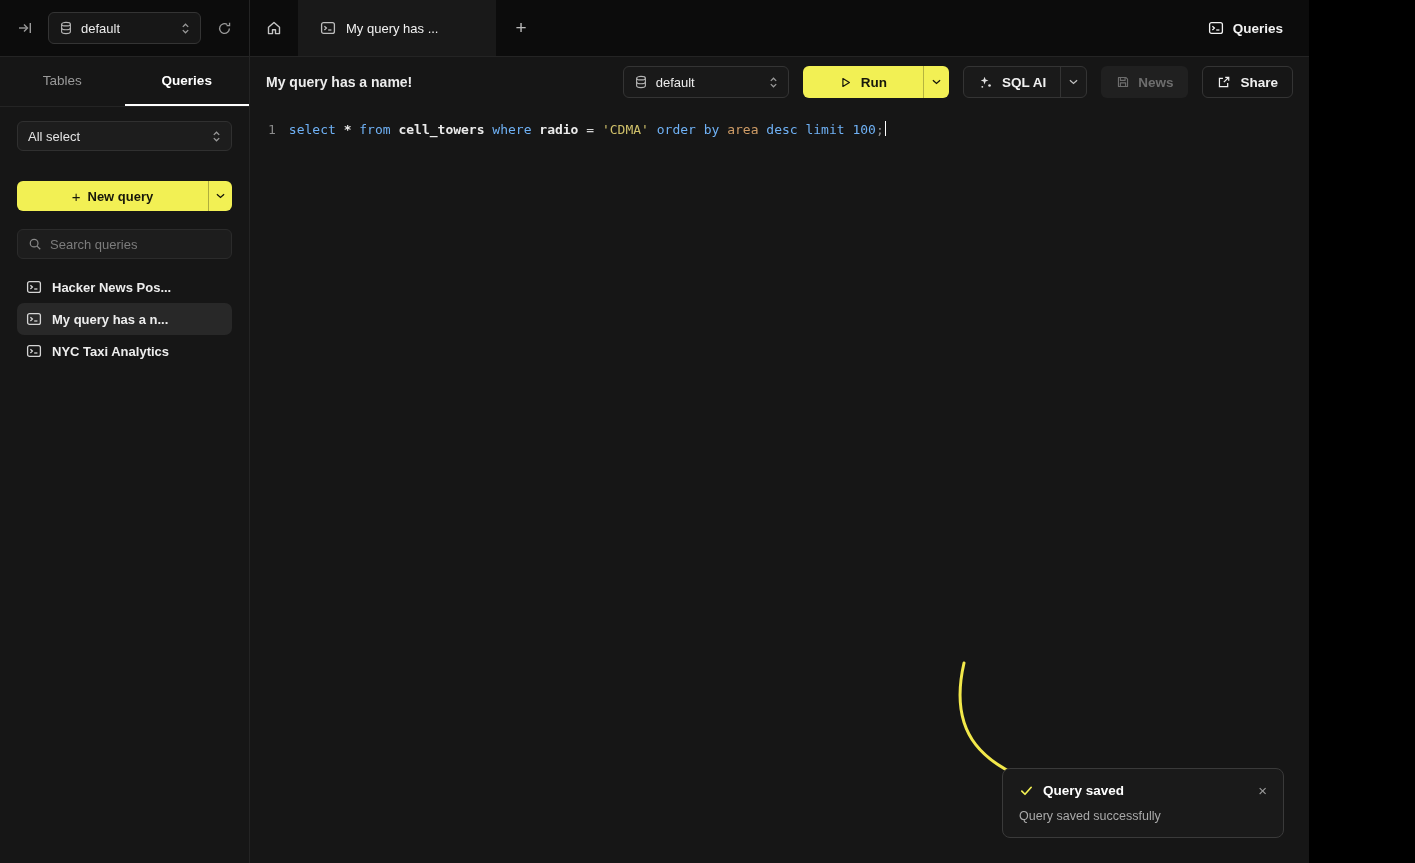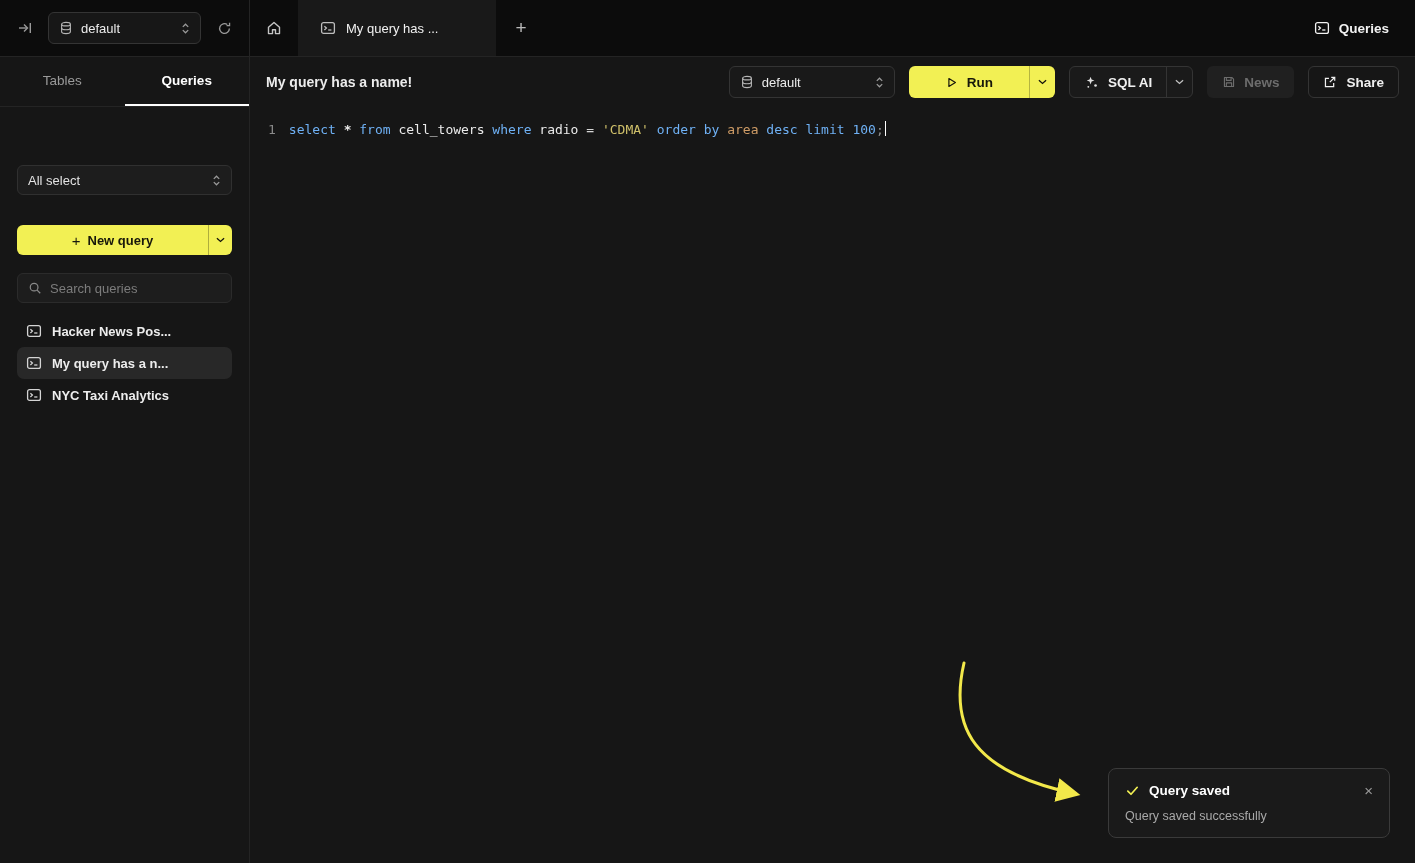--- a/index.html
+++ b/index.html
@@ -8,40 +8,40 @@
     --panel:#1d1d1d;
     --border:#242424;
     --ctl-border:#343434;
     --yellow:#f2f054;
     --arrow:#f2e84a;
     --text:#ececec;
     --muted:#9a9a9a;
   }
   *{box-sizing:border-box;margin:0;padding:0}
   body{margin:0;background:#000;font-family:"Liberation Sans",sans-serif;}
-  .app{position:relative;width:1415px;height:863px;background:var(--bg);color:var(--text);overflow:hidden;font-size:13px;}
+  .app{position:relative;width:1309px;height:863px;background:var(--bg);color:var(--text);overflow:hidden;font-size:13px;}
 
   
   .topbar{height:57px;background:var(--topbar);border-bottom:1px solid var(--border);display:flex;align-items:stretch;}
   .topbar-left{width:250px;display:flex;align-items:center;gap:10px;padding:0 12px;border-right:1px solid var(--border);}
   .icon-btn{width:26px;height:26px;display:flex;align-items:center;justify-content:center;color:var(--muted);cursor:pointer;flex:0 0 auto;}
   .db-select{flex:1;height:32px;border:1px solid var(--ctl-border);background:#171717;border-radius:6px;display:flex;align-items:center;gap:8px;padding:0 10px;color:var(--text);cursor:pointer;}
   .db-select .grow{flex:1}
   .tabstrip{flex:1;display:flex;align-items:stretch;}
   .home-btn{width:48px;display:flex;align-items:center;justify-content:center;color:#c4c4c4;cursor:pointer;}
   .tab{display:flex;align-items:center;gap:10px;padding:0 22px;background:#191919;color:#f2f2f2;font-weight:400;min-width:198px;cursor:pointer;}
   .tab .ticon{color:#bdbdbd;display:flex}
   .plus-btn{width:50px;display:flex;align-items:center;justify-content:center;color:#b9b9b9;font-size:19px;cursor:pointer;}
   .topbar-right{display:flex;align-items:center;gap:9px;padding-right:26px;font-weight:600;font-size:13.5px;color:#f2f2f2;cursor:pointer;}
 
   
   .body{display:flex;height:806px;}
 
   
-  .sidebar{width:250px;border-right:1px solid var(--border);display:flex;flex-direction:column;background:var(--bg);gap:44px;}
+  .sidebar{width:250px;border-right:1px solid var(--border);display:flex;flex-direction:column;background:var(--bg);}
   .sidebar-tabs{display:flex;height:50px;border-bottom:1px solid var(--border);flex:0 0 auto;}
   .s-tab{flex:1;display:flex;align-items:center;justify-content:center;font-size:13.5px;color:var(--muted);border-bottom:2px solid transparent;cursor:pointer;}
   .s-tab.active{color:#fff;font-weight:600;border-bottom-color:#fff;}
   .sidebar-content{padding:14px 17px;display:flex;flex-direction:column;}
   .filter-select{height:30px;border:1px solid #303030;background:var(--panel);border-radius:6px;display:flex;align-items:center;justify-content:space-between;padding:0 10px;color:#e3e3e3;margin-bottom:30px;cursor:pointer;}
   .new-query{height:30px;border-radius:6px;background:var(--yellow);color:#17170b;display:flex;align-items:stretch;font-weight:600;margin-bottom:18px;overflow:hidden;cursor:pointer;}
   .nq-main{flex:1;display:flex;align-items:center;justify-content:center;gap:7px;}
   .nq-plus{font-size:15px;font-weight:500;line-height:1}
   .nq-chev{width:24px;display:flex;align-items:center;justify-content:center;border-left:1px solid rgba(0,0,0,.28);}
   .search{height:30px;border-radius:6px;background:var(--panel);border:1px solid #2b2b2b;display:flex;align-items:center;gap:8px;padding:0 10px;margin-bottom:12px;color:#8a8a8a;}
@@ -67,21 +67,21 @@
   .ai-chev{width:26px;display:flex;align-items:center;justify-content:center;border-left:1px solid var(--ctl-border);color:#bdbdbd;}
   .save{background:#202020;color:#6d6d6d;align-items:center;gap:8px;padding:0 15px;display:flex;cursor:default;}
   .share{background:transparent;border:1px solid var(--ctl-border);color:#f0f0f0;align-items:center;gap:9px;padding:0 14px;display:flex;}
 
   
   .editor{padding:13px 0 0 18px;font-family:"DejaVu Sans Mono",monospace;font-size:13px;line-height:20px;display:flex;gap:13px;}
   .ln{color:#8a8a8a;}
   .code{white-space:pre;color:#dcdcdc;}
   .tok.kw{color:#6fb1f5;}
   .tok.star{color:#eaeaea;font-weight:700;}
-  .tok.id{color:#eaeaea;font-weight:400;}
+  .tok.id{color:#eaeaea;font-weight:700;}
   .tok.op{color:#d6d6d6;}
   .tok.str{color:#cfc06a;}
   .tok.col{color:#cf9c66;}
   .tok.num{color:#6fb1f5;}
   .tok.punc{color:#8f8f8f;}
   .cursor{display:inline-block;width:1.5px;height:15px;background:#fff;vertical-align:-2px;margin-left:1px;}
 
   
   .arrow-overlay{position:absolute;inset:0;width:1415px;height:863px;pointer-events:none;}
 

